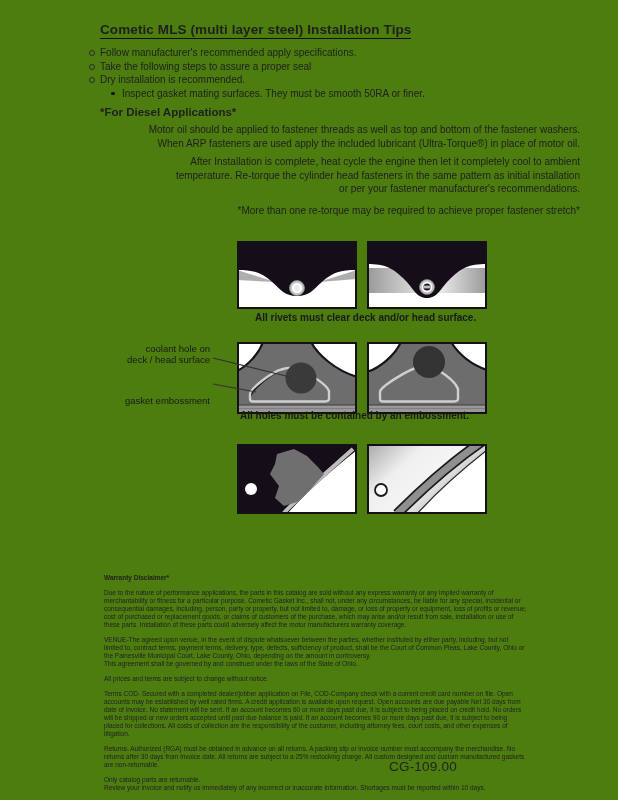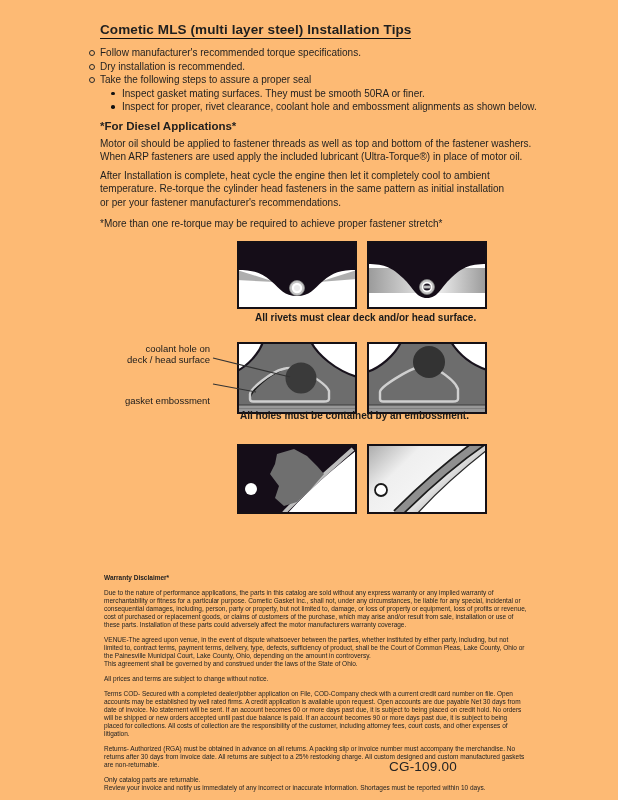--- a/index.html
+++ b/index.html
@@ -1,30 +1,30 @@
 <!DOCTYPE html>
 <html><head>
 <meta charset="utf-8">
 <style>
   html,body{margin:0;padding:0;background:#fff;}
-  .page{position:relative;width:618px;height:800px;background:#fdba74;overflow:hidden;
+  .page{position:relative;width:618px;height:800px;background:#4d7c0f;overflow:hidden;
         font-family:"Liberation Sans",sans-serif;color:#1f1f1f;}
   
   .content{position:absolute;left:100px;top:20px;width:480px;}
   .title{display:inline-block;font-size:13.5px;font-weight:bold;letter-spacing:.1px;
          border-bottom:1.6px solid #111;padding-bottom:1px;margin:0 0 7px 0;white-space:nowrap;}
   .blist{margin:0 0 0 -12px;font-size:10px;line-height:13.5px;}
   .blt{position:relative;padding-left:12px;white-space:nowrap;}
   .blt::before{content:"";position:absolute;left:1px;top:4px;width:4px;height:4px;
                border:1px solid #2a2a2a;border-radius:50%;}
   .sub{position:relative;padding-left:34px;white-space:nowrap;}
   .sub::before{content:"";position:absolute;left:23px;top:5px;width:3.5px;height:3.5px;
                background:#111;border-radius:50%;}
   .h2{font-size:11.5px;font-weight:bold;margin:6px 0 0 0;}
-  .para{margin:5px 0 0 0;font-size:10px;line-height:13.5px;}
+  .para{margin:5px 0 0 0;font-size:10px;line-height:13.5px;text-align:right;}
   .para div{white-space:nowrap;}
   .note{margin-top:8px;}
   
   .figures{position:absolute;left:0;top:228px;width:618px;height:318px;}
   .figlabel{position:absolute;width:120px;text-align:center;font-size:13px;font-weight:bold;
             letter-spacing:.3px;color:#1a1a1a;margin-top:40px;}
   .figbox{position:absolute;}
   .figcap{position:absolute;font-size:10px;font-weight:bold;color:#1a1a1a;line-height:11px;white-space:nowrap;}
   .callout{position:absolute;right:408px;text-align:right;font-size:9.5px;line-height:10.5px;
            color:#1a1a1a;white-space:nowrap;}
@@ -37,25 +37,24 @@
   .footer{position:absolute;left:389px;top:759px;font-size:13.5px;color:#232323;letter-spacing:.2px;}
 </style>
 </head>
 <body>
 
 <div class="page">
 
   <div class="content">
     <div class="title">Cometic MLS (multi layer steel) Installation Tips</div>
     <div class="blist">
-      <div class="blt">Follow manufacturer's recommended torque specifications.</div>
+      <div class="blt">Follow manufacturer's recommended apply specifications.</div>
+      <div class="blt">Take the following steps to assure a proper seal</div>
       <div class="blt">Dry installation is recommended.</div>
-      <div class="blt">Take the following steps to assure a proper seal</div>
       <div class="sub">Inspect gasket mating surfaces.  They must be smooth 50RA or finer.</div>
-      <div class="sub">Inspect for proper, rivet clearance, coolant hole and embossment alignments as shown below.</div>
     </div>
     <div class="h2">*For Diesel Applications*</div>
     <div class="para">
       <div>Motor oil should be applied to fastener threads as well as top and bottom of the fastener washers.</div>
       <div>When ARP fasteners are used apply the included lubricant (Ultra-Torque®) in place of motor oil.</div>
     </div>
     <div class="para">
       <div>After Installation is complete, heat cycle the engine then let it completely cool to ambient</div>
       <div>temperature. Re-torque the cylinder head fasteners in the same pattern as initial installation</div>
       <div>or per your fastener manufacturer's recommendations.</div>

